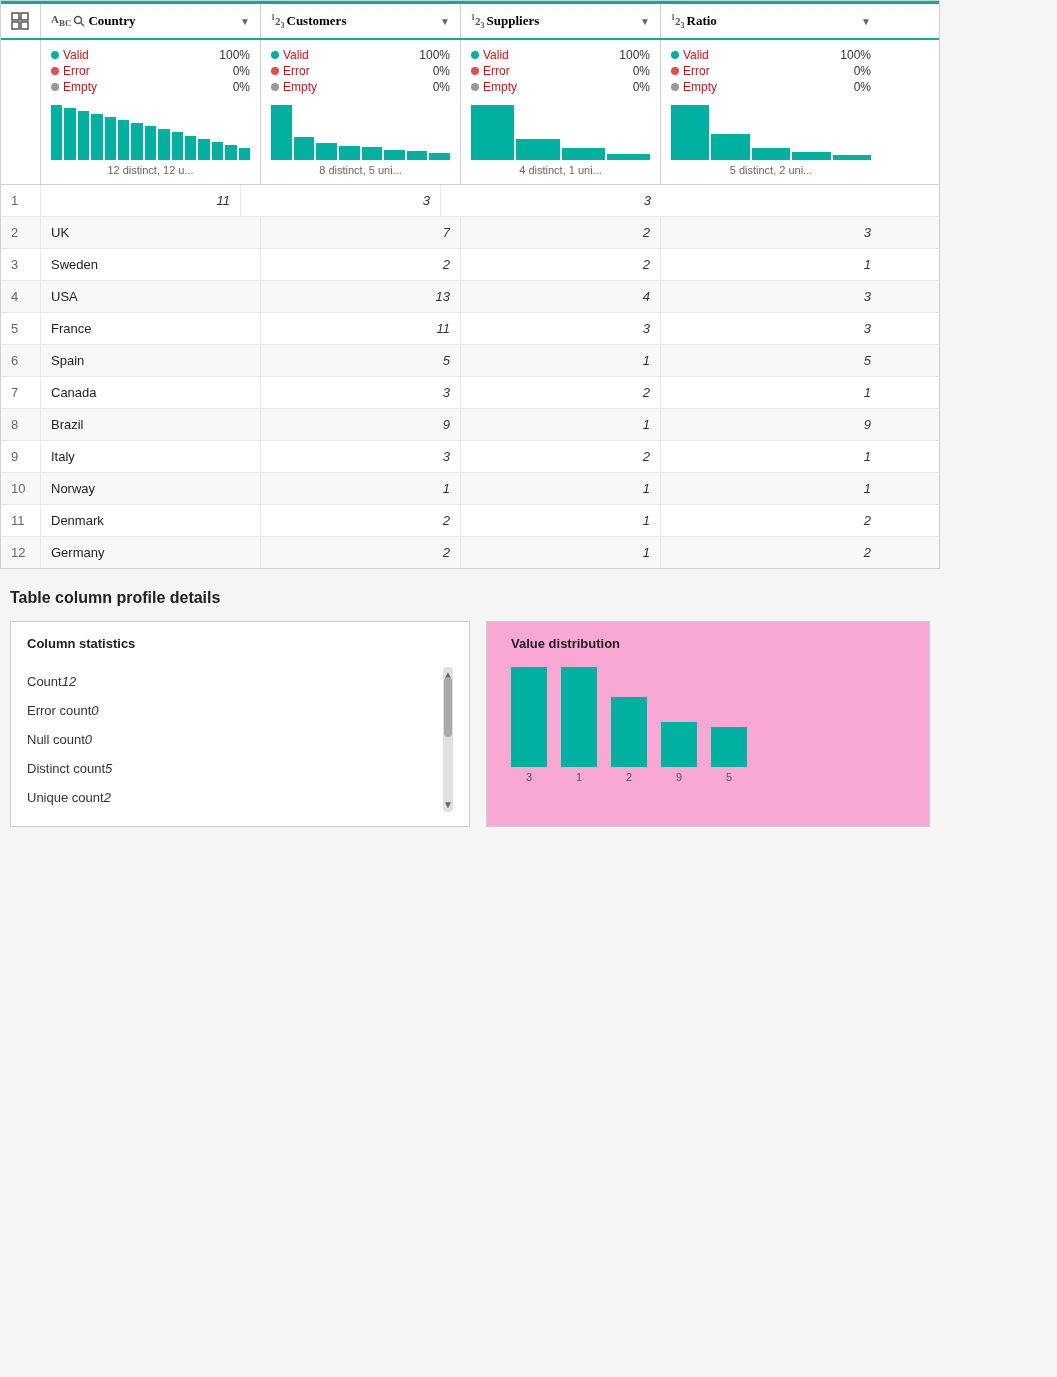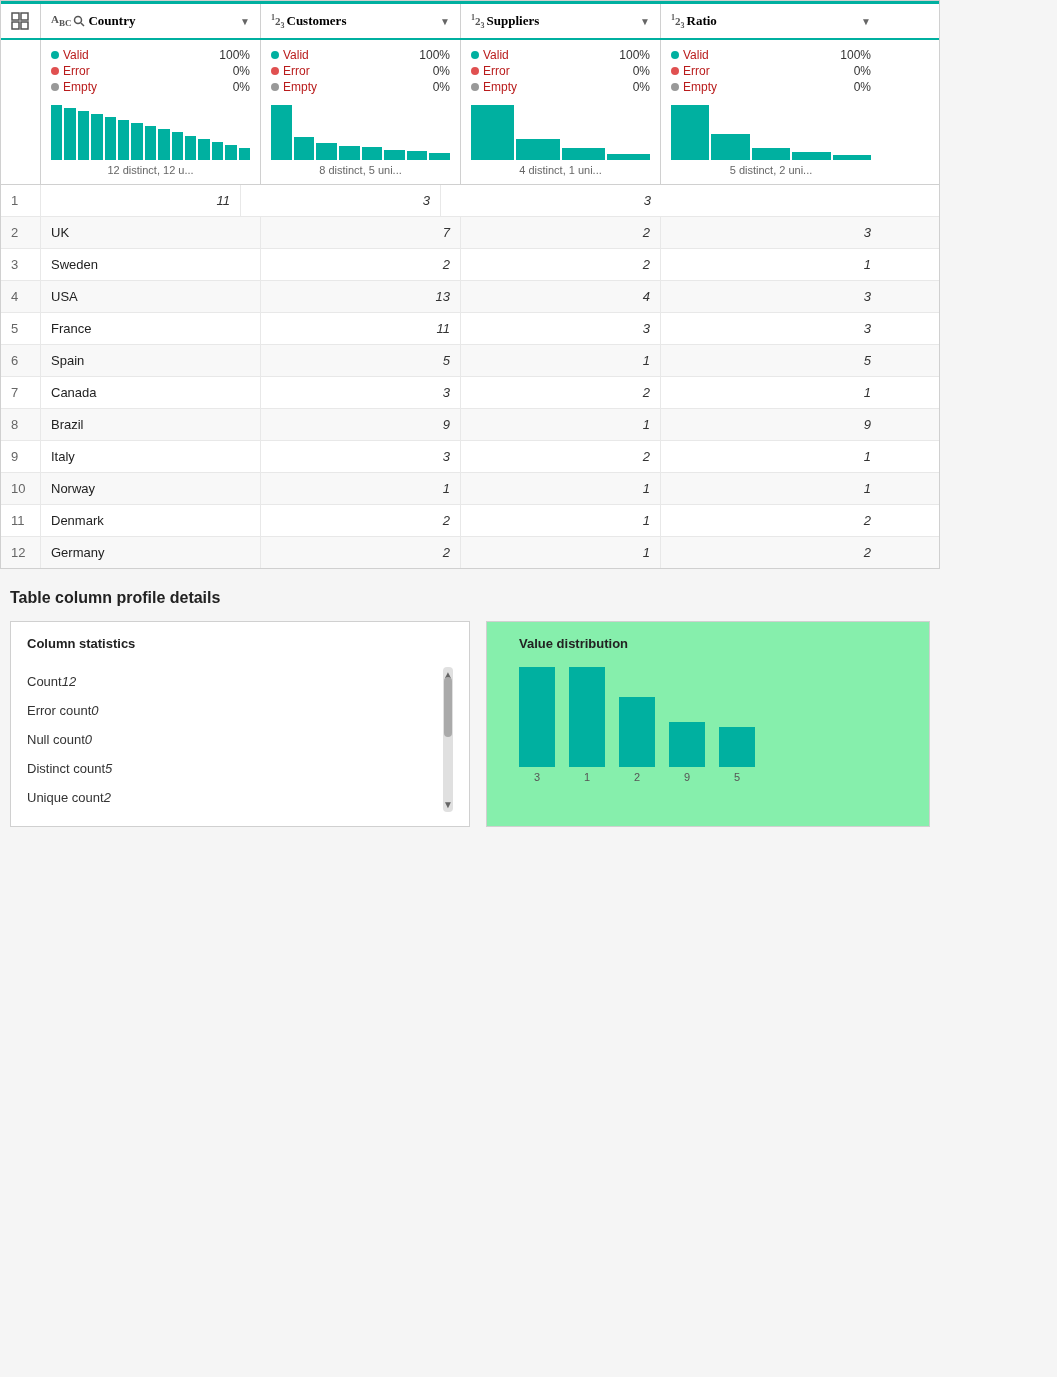--- a/index.html
+++ b/index.html
@@ -238,23 +238,23 @@
     }
     .scroll-arrow {
       text-align: center;
       font-size: 10px;
       color: #666;
       cursor: pointer;
       padding: 2px 0;
     }
 
     .dist-panel {
-      background: #86efac;
+      background: #f9a8d4;
       border: 1px solid #d0d0d0;
-      padding: 14px 32px;
+      padding: 14px 24px;
       flex: 1;
     }
     .dist-title {
       font-weight: 700;
       font-size: 13px;
       margin-bottom: 16px;
       color: #222;
     }
 
     .dist-chart {

